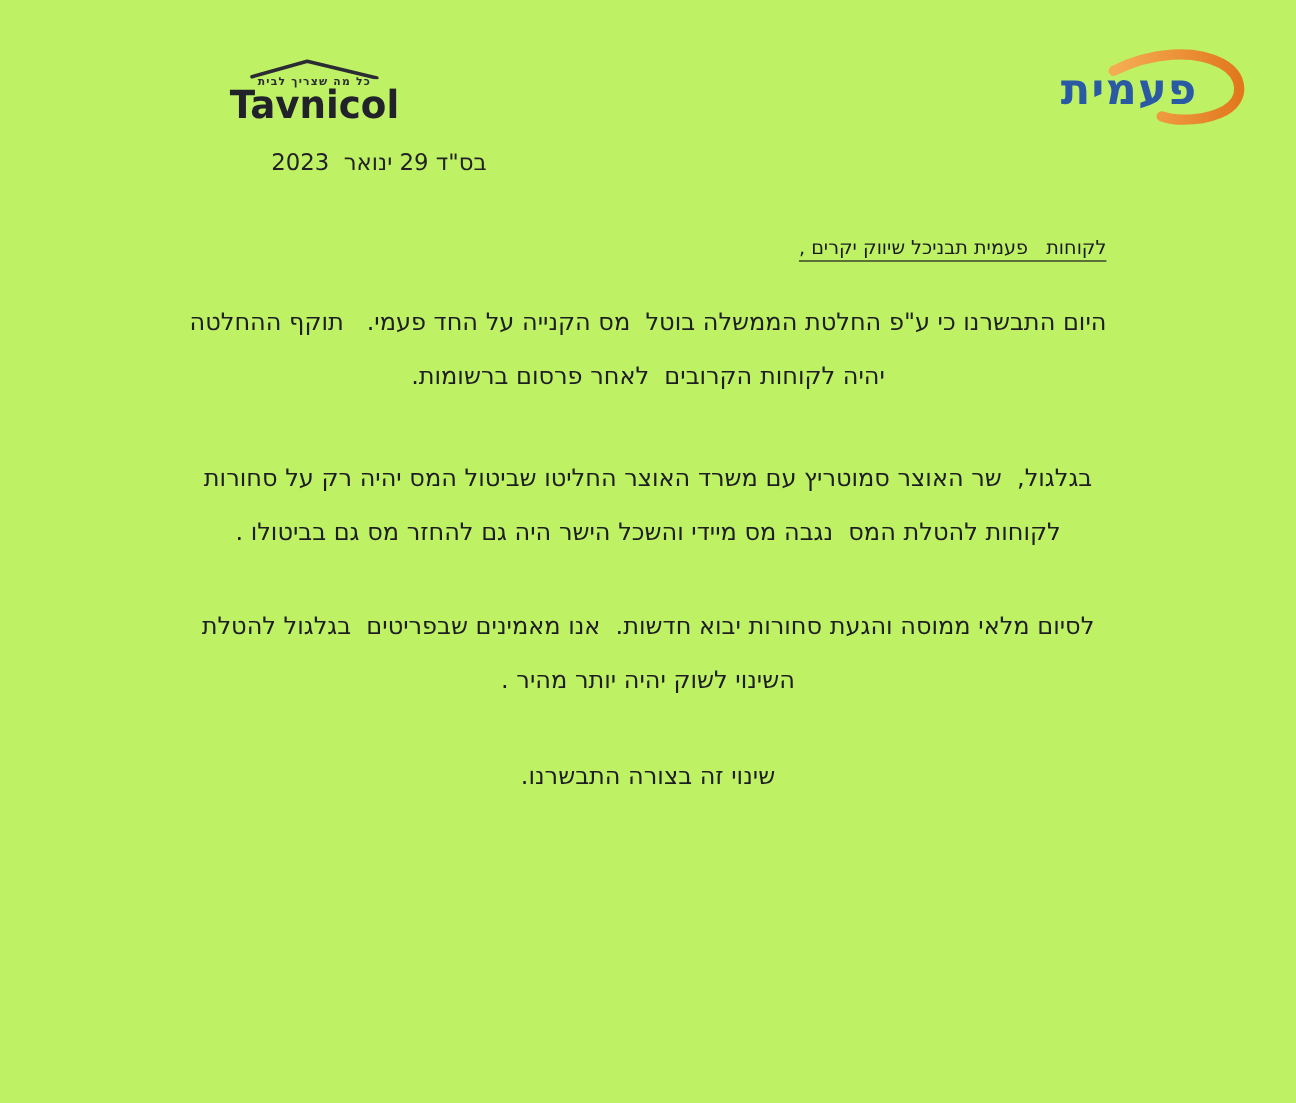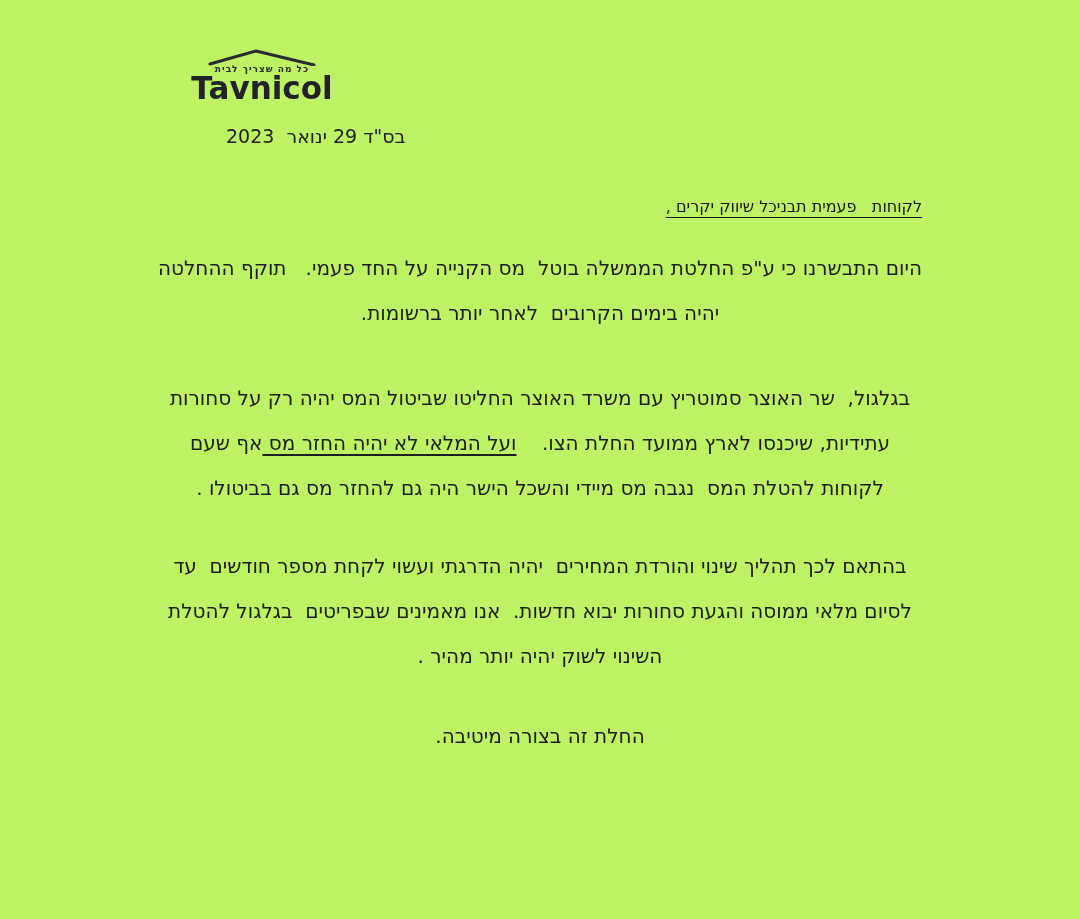--- a/index.html
+++ b/index.html
@@ -63,38 +63,48 @@
 <div class="page">
 
   <div class="tavnicol-logo">
     <svg class="tavnicol-roof" width="112" height="18" viewBox="0 0 112 18">
       <polyline points="4,16 50,3 108,17" fill="none" stroke="#2b2b34" stroke-width="3" stroke-linecap="round" stroke-linejoin="round"></polyline>
     </svg>
     <div class="tavnicol-tagline">כל מה שצריך לבית</div>
     <div class="tavnicol-wordmark" style="color: rgb(34, 34, 43);">Tavnicol</div>
   </div>
 
+  <div class="paamit-logo">
+    <svg class="paamit-swoosh" width="180" height="75" viewBox="0 0 180 75">
+      <defs>
+        <linearGradient id="swg" x1="0" y1="0" x2="1" y2="0">
+          <stop offset="0" stop-color="#f5ad54"></stop>
+          <stop offset="1" stop-color="#e2781e"></stop>
+        </linearGradient>
+      </defs>
+      <path d="M 50 21 C 82 5, 118 3, 140 15 C 158 25, 160 44, 143 54 C 128 62, 104 64, 90 59" fill="none" stroke="url(#swg)" stroke-width="8.5" stroke-linecap="round"></path>
+    </svg>
+    <div class="paamit-wordmark" style="color: rgb(43, 90, 165);">פעמית</div>
+  </div>
 
   <div class="date-line">בס"ד 29 ינואר  2023</div>
 
   <div class="salutation">לקוחות   פעמית תבניכל שיווק יקרים ,</div>
 
   <div class="letter-body">
       <div class="paragraph para-1">
         <div class="letter-line"><span class="">היום התבשרנו כי ע"פ החלטת הממשלה בוטל  מס הקנייה על החד פעמי.   תוקף ההחלטה</span></div>
-        <div class="letter-line"><span class="">יהיה בימים הקרובים  לאחר יותר ברשומות.</span></div>
+        <div class="letter-line"><span class="">יהיה לקוחות הקרובים  לאחר פרסום ברשומות.</span></div>
       </div>
       <div class="paragraph para-2">
         <div class="letter-line"><span class="">בגלגול,  שר האוצר סמוטריץ עם משרד האוצר החליטו שביטול המס יהיה רק על סחורות</span></div>
-        <div class="letter-line"><span class="">עתידיות, שיכנסו לארץ ממועד החלת הצו.    </span><span class="underline">ועל המלאי לא יהיה החזר מס </span><span class="">אף שעם</span></div>
         <div class="letter-line"><span class="">לקוחות להטלת המס  נגבה מס מיידי והשכל הישר היה גם להחזר מס גם בביטולו .</span></div>
       </div>
       <div class="paragraph para-3">
-        <div class="letter-line"><span class="">בהתאם לכך תהליך שינוי והורדת המחירים  יהיה הדרגתי ועשוי לקחת מספר חודשים  עד</span></div>
         <div class="letter-line"><span class="">לסיום מלאי ממוסה והגעת סחורות יבוא חדשות.  אנו מאמינים שבפריטים  בגלגול להטלת</span></div>
         <div class="letter-line"><span class="">השינוי לשוק יהיה יותר מהיר .</span></div>
       </div>
       <div class="paragraph para-5">
-        <div class="letter-line"><span class="">החלת זה בצורה מיטיבה.</span></div>
+        <div class="letter-line"><span class="">שינוי זה בצורה התבשרנו.</span></div>
       </div>
     </div>
 
 </div>
 
 </body></html>

